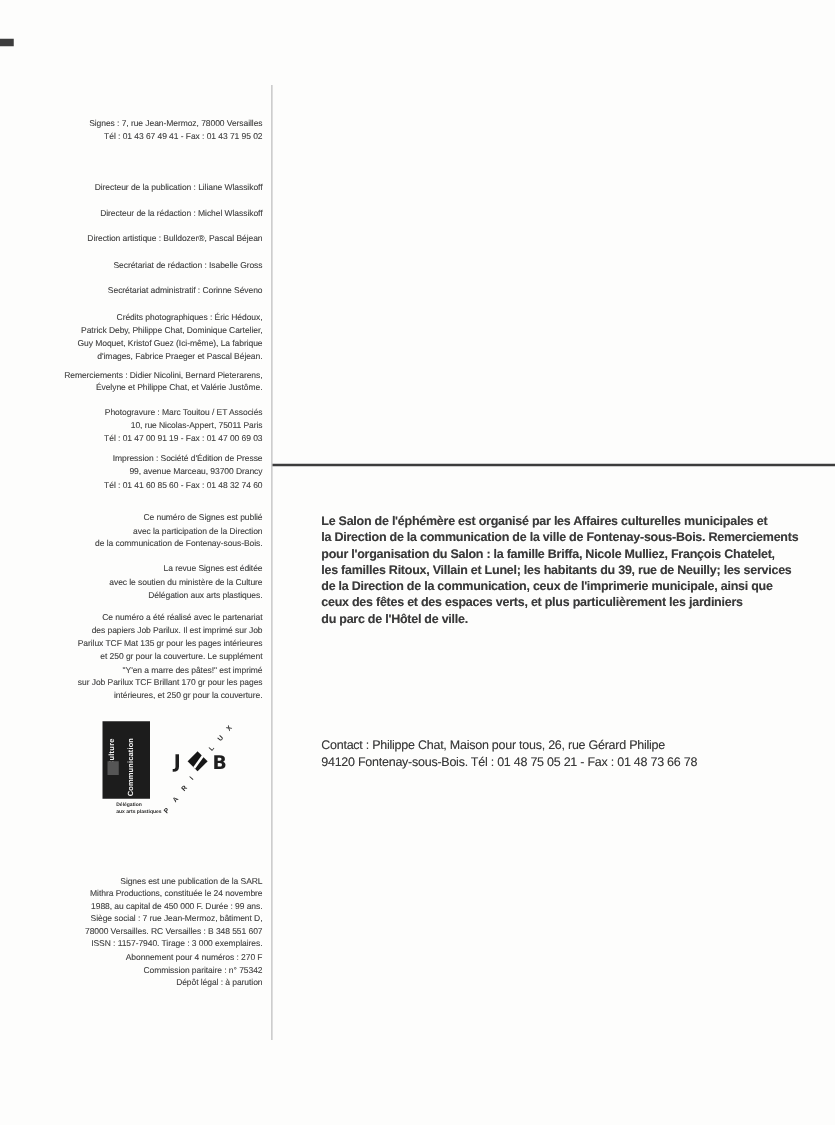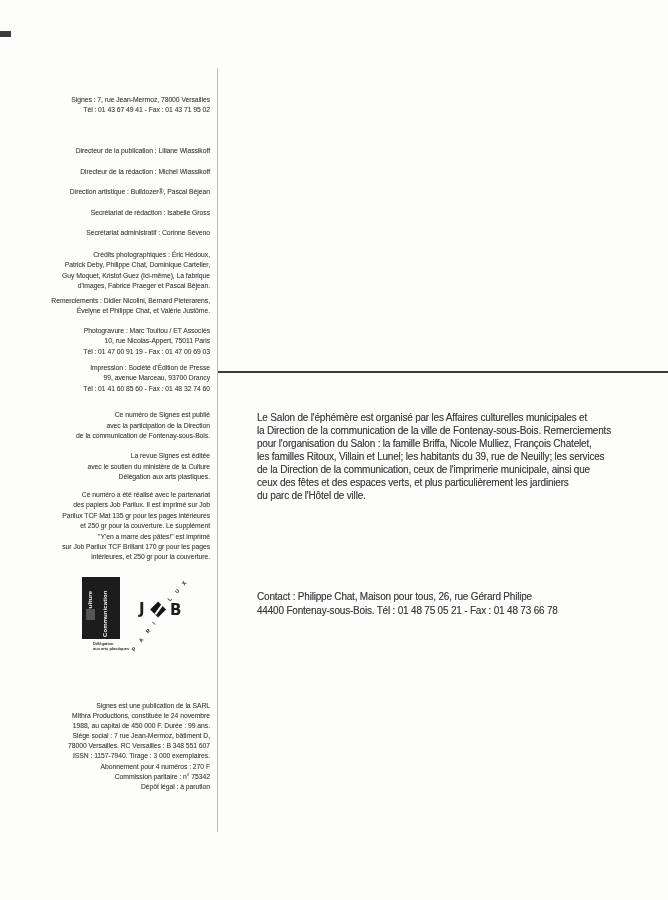--- a/index.html
+++ b/index.html
@@ -26,21 +26,21 @@
   .b-impression{top:363px;}
   .b-participation{top:410px;line-height:10.7px;}
   .b-soutien{top:451px;line-height:10.7px;}
   .b-paper{top:490px;line-height:10.4px;}
   .b-company{top:701px;line-height:10.1px;}
 
   
   .salon{
     position:absolute;left:257px;top:411px;width:408px;
     font-size:10px;letter-spacing:-0.2px;line-height:13px;white-space:pre;
-    color:#3a3a3a;text-shadow:0 0 0.5px rgba(80,80,80,.5);
+    color:#3a3a3a;text-shadow:0 0 0.5px rgba(80,80,80,.5);font-weight:bold;
   }
   .contact{
     position:absolute;left:257px;top:590px;width:408px;
     font-size:10px;letter-spacing:-0.2px;line-height:14px;white-space:pre;
     color:#3a3a3a;text-shadow:0 0 0.5px rgba(80,80,80,.5);
   }
 
   
   .ministry{position:absolute;left:82px;top:577px;width:38px;height:78px;}
   .ministry-box{position:absolute;left:0;top:0;width:38px;height:62px;background:#1c1c1c;}
@@ -151,15 +151,15 @@
   </div>
 
   <div class="salon">Le Salon de l'éphémère est organisé par les Affaires culturelles municipales et
 la Direction de la communication de la ville de Fontenay-sous-Bois. Remerciements
 pour l'organisation du Salon : la famille Briffa, Nicole Mulliez, François Chatelet,
 les familles Ritoux, Villain et Lunel; les habitants du 39, rue de Neuilly; les services
 de la Direction de la communication, ceux de l'imprimerie municipale, ainsi que
 ceux des fêtes et des espaces verts, et plus particulièrement les jardiniers
 du parc de l'Hôtel de ville.</div>
   <div class="contact">Contact : Philippe Chat, Maison pour tous, 26, rue Gérard Philipe
-44400 Fontenay-sous-Bois. Tél : 01 48 75 05 21 - Fax : 01 48 73 66 78</div>
+94120 Fontenay-sous-Bois. Tél : 01 48 75 05 21 - Fax : 01 48 73 66 78</div>
 
 </div>
 
 </body></html>

